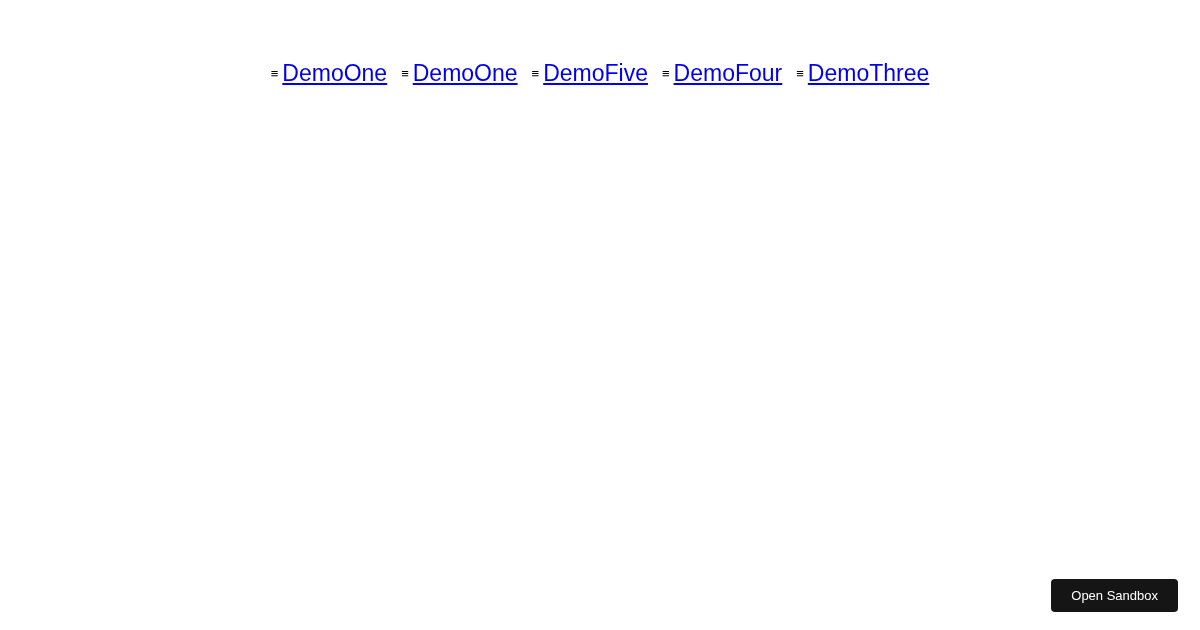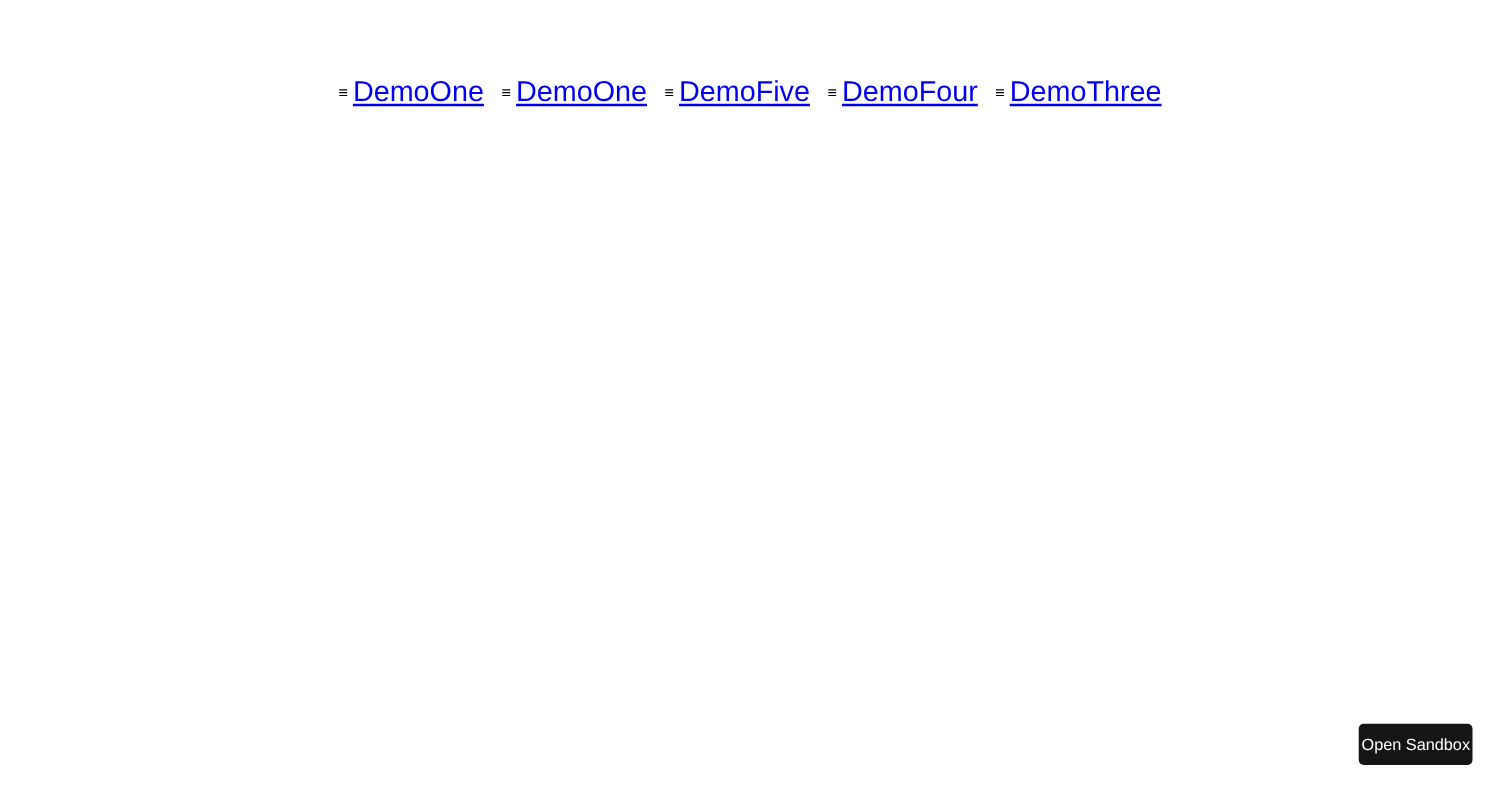--- a/index.html
+++ b/index.html
@@ -39,21 +39,21 @@
       cursor: pointer;
     }
     .open-sandbox-btn {
       position: absolute;
       bottom: 18px;
       right: 22px;
       background: #151515;
       color: #ffffff;
       border: none;
       border-radius: 4px;
-      padding: 9px 2px;
+      padding: 9px 20px;
       font-size: 13px;
       font-family: inherit;
       cursor: pointer;
     }
   </style>
 </head>
 <body>
 
 <div class="nav-container">
   <div class="nav-item">

